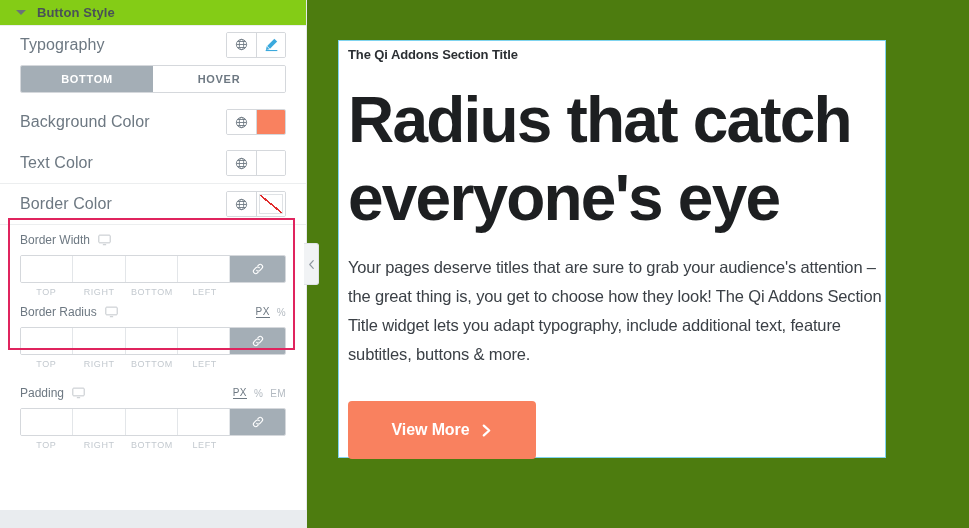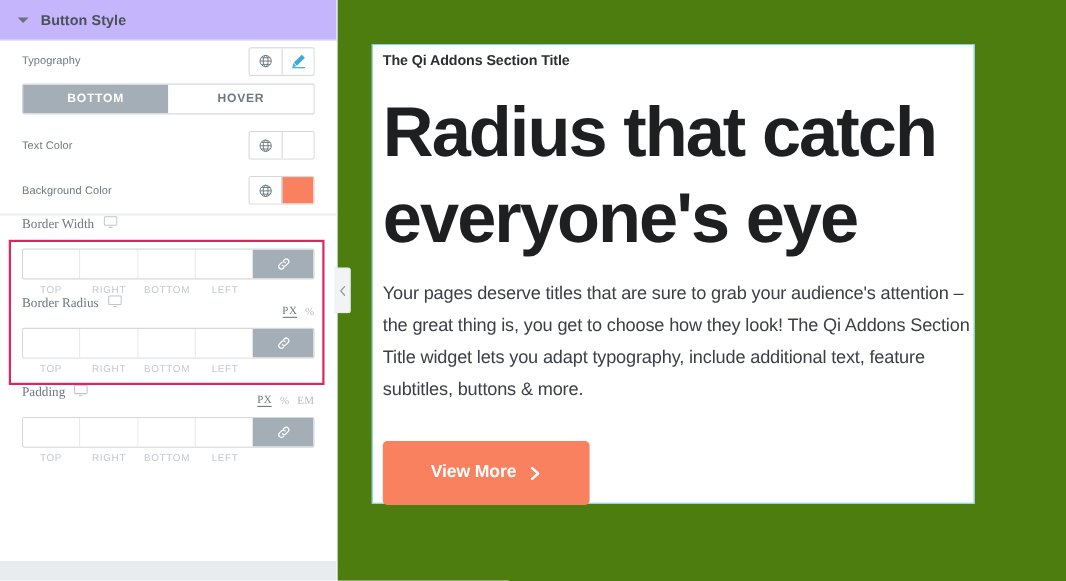--- a/index.html
+++ b/index.html
@@ -13,25 +13,25 @@
 
   
   .sidebar {
     position: absolute; left: 0; top: 0;
     width: 307px; height: 528px;
     background: #ffffff;
     border-right: 1px solid #e6e9ec;
     overflow: hidden;
   }
   .panel-header {
-    height: 37px;
+    height: 26px;
     display: flex; align-items: center;
     padding-left: 16px;
     border-bottom: 1px solid #eceeef;
-    background: #c4b5fd;
+    background: #84cc16;
   }
   .caret {
     width: 0; height: 0;
     border-left: 5px solid transparent;
     border-right: 5px solid transparent;
     border-top: 5px solid #6b7279;
     margin-right: 11px;
   }
   .panel-title {
     font-size: 13px; font-weight: bold; color: #495157;
@@ -40,21 +40,21 @@
 
   .controls { padding: 0 0 0 0; }
 
   .row {
     position: relative;
     padding: 0 20px;
     display: flex; align-items: center;
     min-height: 34px;
   }
   .row-label {
-    font-size: 10px; color: #6d7882; flex: 1;
+    font-size: 16px; color: #6d7882; flex: 1;
     letter-spacing: .1px;
   }
 
   
   .ctrl-group {
     display: flex; align-items: stretch;
     border: 1px solid #d5d8dc;
     border-radius: 2px;
     height: 26px; overflow: hidden;
     background: #fff;
@@ -90,22 +90,22 @@
     flex: 1; height: 26px; line-height: 26px; text-align: center;
     font-size: 11px; font-weight: bold; letter-spacing: .7px;
     color: #6d7882; background: #fff;
   }
   .tab.active { background: #a4aeb6; color: #fff; }
 
   .divider { height: 1px; background: #eceeef; margin: 0 0; }
 
   
   .field-head {
-    display: flex; 
-    padding: 0 20px; height: 30px; font-family: Liberation Serif, serif;
+    display: flex; align-items: center;
+    padding: 0 20px; height: 30px;
   }
   .field-head .label { font-size: 12px; color: #6d7882; }
   .dev-icon { margin-left: 8px; opacity: .55; }
   .units { margin-left: auto; display: flex; align-items: center; gap: 7px; }
   .unit {
     font-size: 10px; color: #b3bac1; letter-spacing: .4px;
   }
   .unit.active { color: #6d7882; border-bottom: 1px solid #6d7882; }
 
   
@@ -231,54 +231,71 @@
         </span>
       </div>
 
       <div class="tabs-row">
         <div class="tabs">
           <div class="tab active">BOTTOM</div>
           <div class="tab">HOVER</div>
         </div>
       </div>
 
+      <div class="row" style="height:42px">
+        <span class="row-label">Background Color</span>
+        <span class="ctrl-group">
+          <span class="ctrl-cell">
+            <svg width="13" height="13" viewBox="0 0 16 16" fill="none" stroke="#6d7882" stroke-width="1.1">
+              <circle cx="8" cy="8" r="6.3"></circle>
+                <ellipse cx="8" cy="8" rx="2.7" ry="6.3"></ellipse>
+              <line x1="1.8" y1="8" x2="14.2" y2="8"></line>
+                <line x1="3" y1="4.3" x2="13" y2="4.3"></line>
+                <line x1="3" y1="11.7" x2="13" y2="11.7"></line>
+            </svg>
+          </span>
+          <span class="ctrl-cell swatch-orange"></span>
+        </span>
+      </div>
+
       <div class="row" style="height:40px">
         <span class="row-label">Text Color</span>
         <span class="ctrl-group">
           <span class="ctrl-cell">
             <svg width="13" height="13" viewBox="0 0 16 16" fill="none" stroke="#6d7882" stroke-width="1.1">
               <circle cx="8" cy="8" r="6.3"></circle>
                 <ellipse cx="8" cy="8" rx="2.7" ry="6.3"></ellipse>
               <line x1="1.8" y1="8" x2="14.2" y2="8"></line>
                 <line x1="3" y1="4.3" x2="13" y2="4.3"></line>
                 <line x1="3" y1="11.7" x2="13" y2="11.7"></line>
             </svg>
           </span>
           <span class="ctrl-cell swatch-white"></span>
         </span>
       </div>
 
-      <div class="row" style="height:42px">
-        <span class="row-label">Background Color</span>
+      <div class="divider"></div>
+
+      <div class="row" style="height:40px">
+        <span class="row-label">Border Color</span>
         <span class="ctrl-group">
           <span class="ctrl-cell">
             <svg width="13" height="13" viewBox="0 0 16 16" fill="none" stroke="#6d7882" stroke-width="1.1">
               <circle cx="8" cy="8" r="6.3"></circle>
                 <ellipse cx="8" cy="8" rx="2.7" ry="6.3"></ellipse>
               <line x1="1.8" y1="8" x2="14.2" y2="8"></line>
                 <line x1="3" y1="4.3" x2="13" y2="4.3"></line>
                 <line x1="3" y1="11.7" x2="13" y2="11.7"></line>
             </svg>
           </span>
-          <span class="ctrl-cell swatch-orange"></span>
-        </span>
-      </div>
-
-      <div class="divider"></div>
-
+          <span class="ctrl-cell swatch-none">
+            <span class="slash"></span>
+          </span>
+        </span>
+      </div>
 
       <div class="divider"></div>
 
       <div class="field-head">
         <span class="label">Border Width</span>
         <span class="dev-icon">
           <svg width="13" height="12" viewBox="0 0 16 14" fill="none" stroke="#8d969e" stroke-width="1.2">
             <rect x="1" y="1" width="14" height="9.5" rx="1"></rect>
               <line x1="6" y1="12.8" x2="10" y2="12.8"></line>
           </svg>

